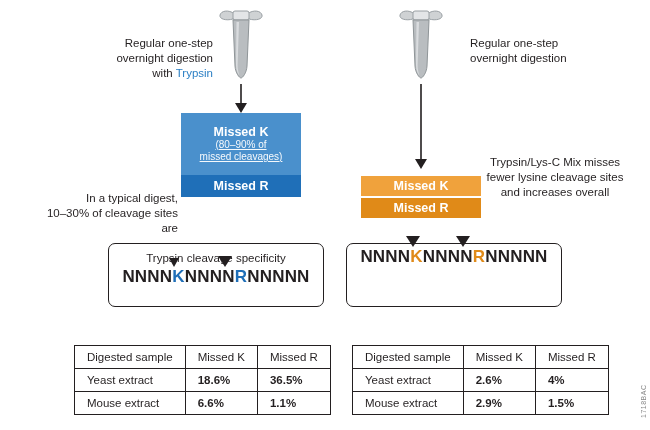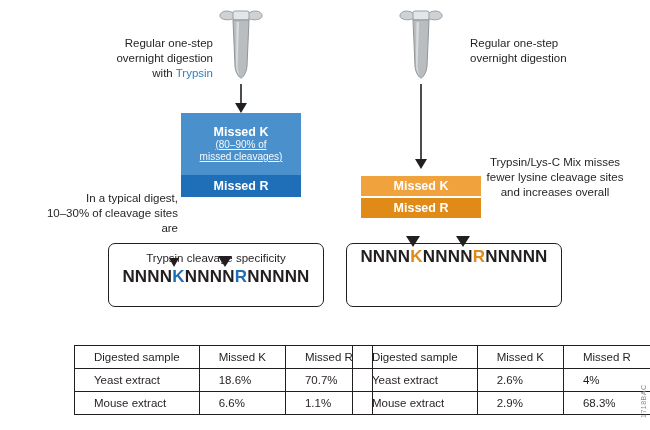--- a/index.html
+++ b/index.html
@@ -123,27 +123,27 @@
   }
 
   
   .tbl {
     position: absolute;
     border-collapse: collapse;
     font-size: 11.5px;
   }
   .tbl td, .tbl th {
     border: 1px solid #231f20;
-    padding: 5px 19px;
+    padding: 5px 12px;
     font-weight: normal;
     text-align: left;
     white-space: nowrap;
   }
   .tbl th { text-align: left; }
-  .tbl td.num { text-align: left; }
+  .tbl td.num { text-align: left; font-weight: bold; }
 
   
   .sidecode {
     position: absolute;
     font-size: 7px;
     color: #888;
     transform: rotate(-90deg);
     transform-origin: left top;
     letter-spacing: 0.5px;
     white-space: nowrap;
@@ -258,21 +258,21 @@
       <tr>
         <th>Digested sample</th>
         <th>Missed K</th>
         <th>Missed R</th>
       </tr>
     </thead>
     <tbody>
       <tr>
         <td>Yeast extract</td>
         <td class="num">18.6%</td>
-        <td class="num">70.7%</td>
+        <td class="num">36.5%</td>
       </tr>
       <tr>
         <td>Mouse extract</td>
         <td class="num">6.6%</td>
         <td class="num">1.1%</td>
       </tr>
     </tbody>
   </table>
 
   <table class="tbl" style="left:352px; top:345px;">
@@ -285,20 +285,20 @@
     </thead>
     <tbody>
       <tr>
         <td>Yeast extract</td>
         <td class="num">2.6%</td>
         <td class="num">4%</td>
       </tr>
       <tr>
         <td>Mouse extract</td>
         <td class="num">2.9%</td>
-        <td class="num">68.3%</td>
+        <td class="num">1.5%</td>
       </tr>
     </tbody>
   </table>
 
   <div class="sidecode" style="left:640px; top:418px;">1718BAC</div>
 
 </div>
 
 </body></html>

